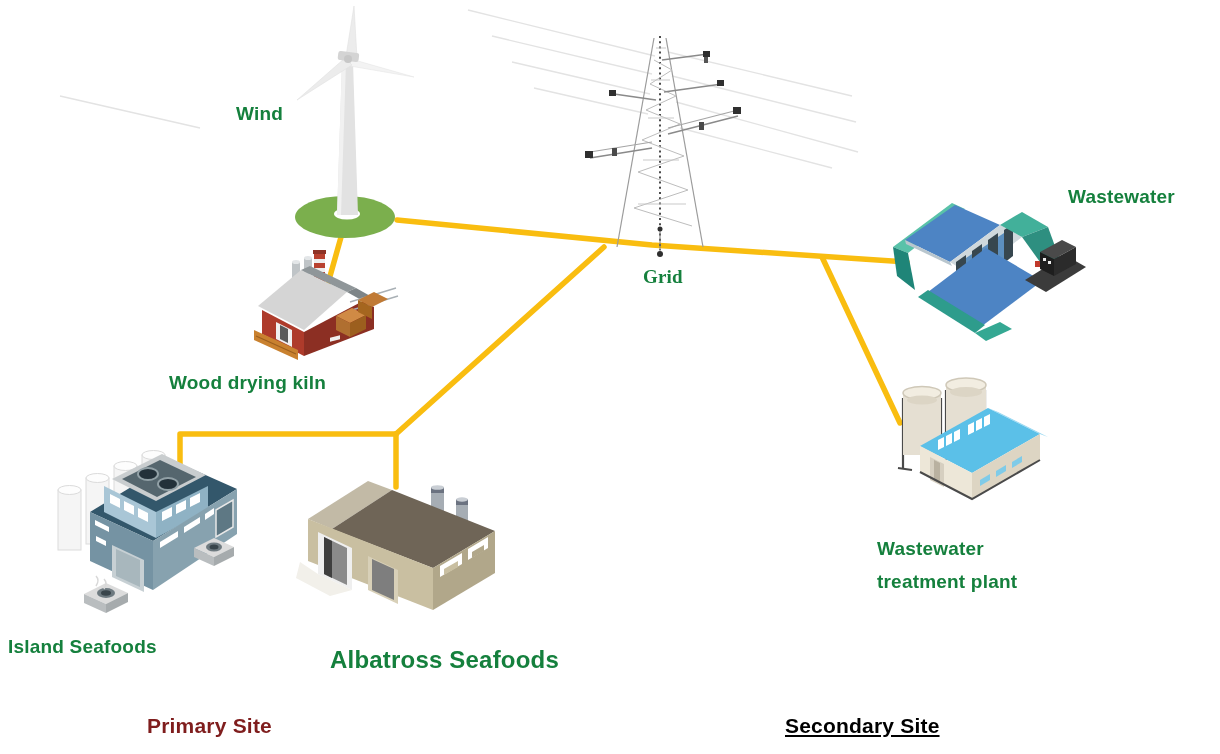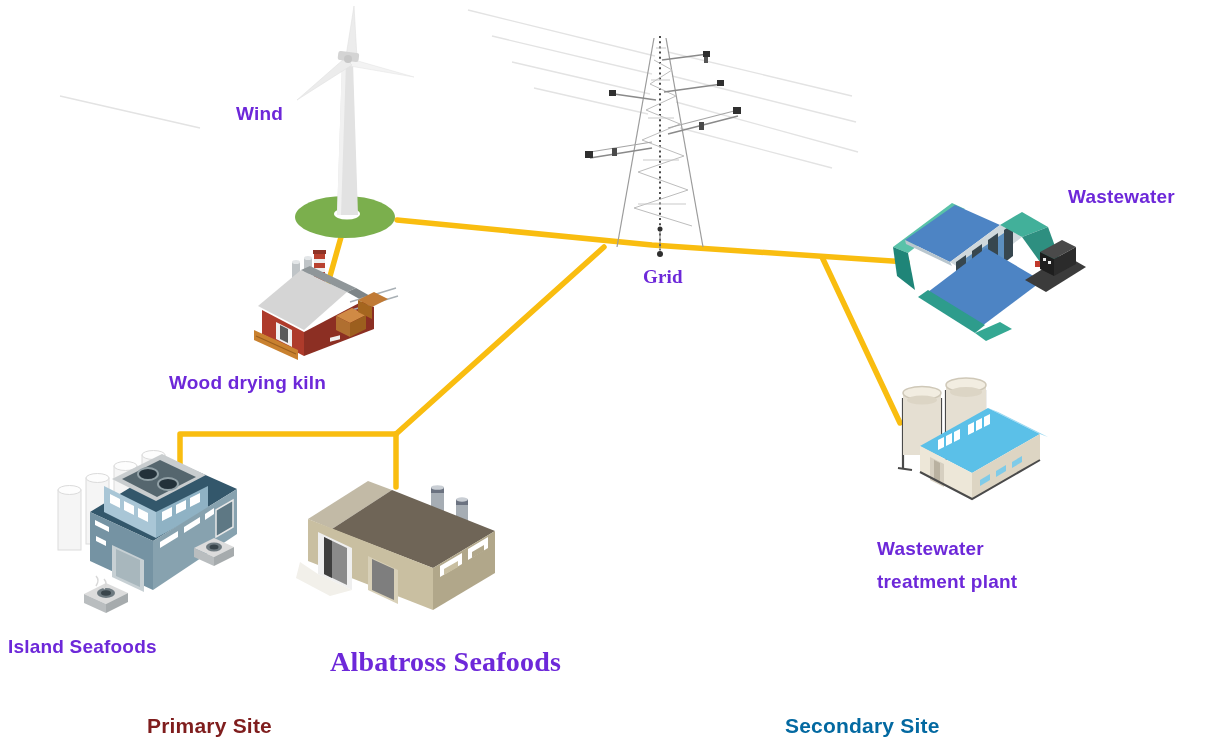--- a/index.html
+++ b/index.html
@@ -2,21 +2,21 @@
 <html><head>
 <meta charset="utf-8">
 <style>
   html,body{margin:0;padding:0;background:#ffffff;}
   .canvas{
     position:relative;width:1220px;height:754px;background:#ffffff;
     font-family:"Liberation Sans",sans-serif;overflow:hidden;
   }
   .canvas svg{position:absolute;left:0;top:0;}
   .label{
-    position:absolute;font-weight:bold;color:#6d28d9;
+    position:absolute;font-weight:bold;color:#15803d;
     font-size:19px;white-space:nowrap;letter-spacing:.2px;
   }
   .label.two-line{white-space:normal;width:170px;line-height:33px;}
   .site-label{
     position:absolute;font-weight:bold;font-size:21px;white-space:nowrap;
     letter-spacing:.2px;
   }
 </style>
 </head>
 <body>
@@ -248,17 +248,17 @@
     </g>
     <path d="M920,472 L972,499 L1040,460" stroke="#4A4A4A" stroke-width="2" fill="none"></path>
   </g>
 </svg>
 
   <div class="label" style="left:236px;top:103px;">Wind</div>
   <div class="label" style="left:643px;top:266px;font-family:Liberation Serif, serif;">Grid</div>
   <div class="label" style="left:1068px;top:186px;">Wastewater</div>
   <div class="label" style="left:143px;top:372px;margin-left:26px;">Wood drying kiln</div>
   <div class="label" style="left:8px;top:636px;text-align:right;">Island Seafoods</div>
-  <div class="label" style="left:330px;top:646px;font-size:28px;font-family:Liberation Serif, serif;">Albatross Seafoods</div>
+  <div class="label" style="left:330px;top:646px;font-size:24px;">Albatross Seafoods</div>
   <div class="label two-line" style="left:877px;top:532px;">Wastewater treatment plant</div>
   <div class="site-label" style="left: 147px; top: 714px; color: #7f1d1d;">Primary Site</div>
-  <div class="site-label" style="left: 785px; top: 714px; color: #0369a1;">Secondary Site</div>
+  <div class="site-label" style="left: 785px; top: 714px; color: #000000; text-decoration: underline;">Secondary Site</div>
 </div>
 
 </body></html>

